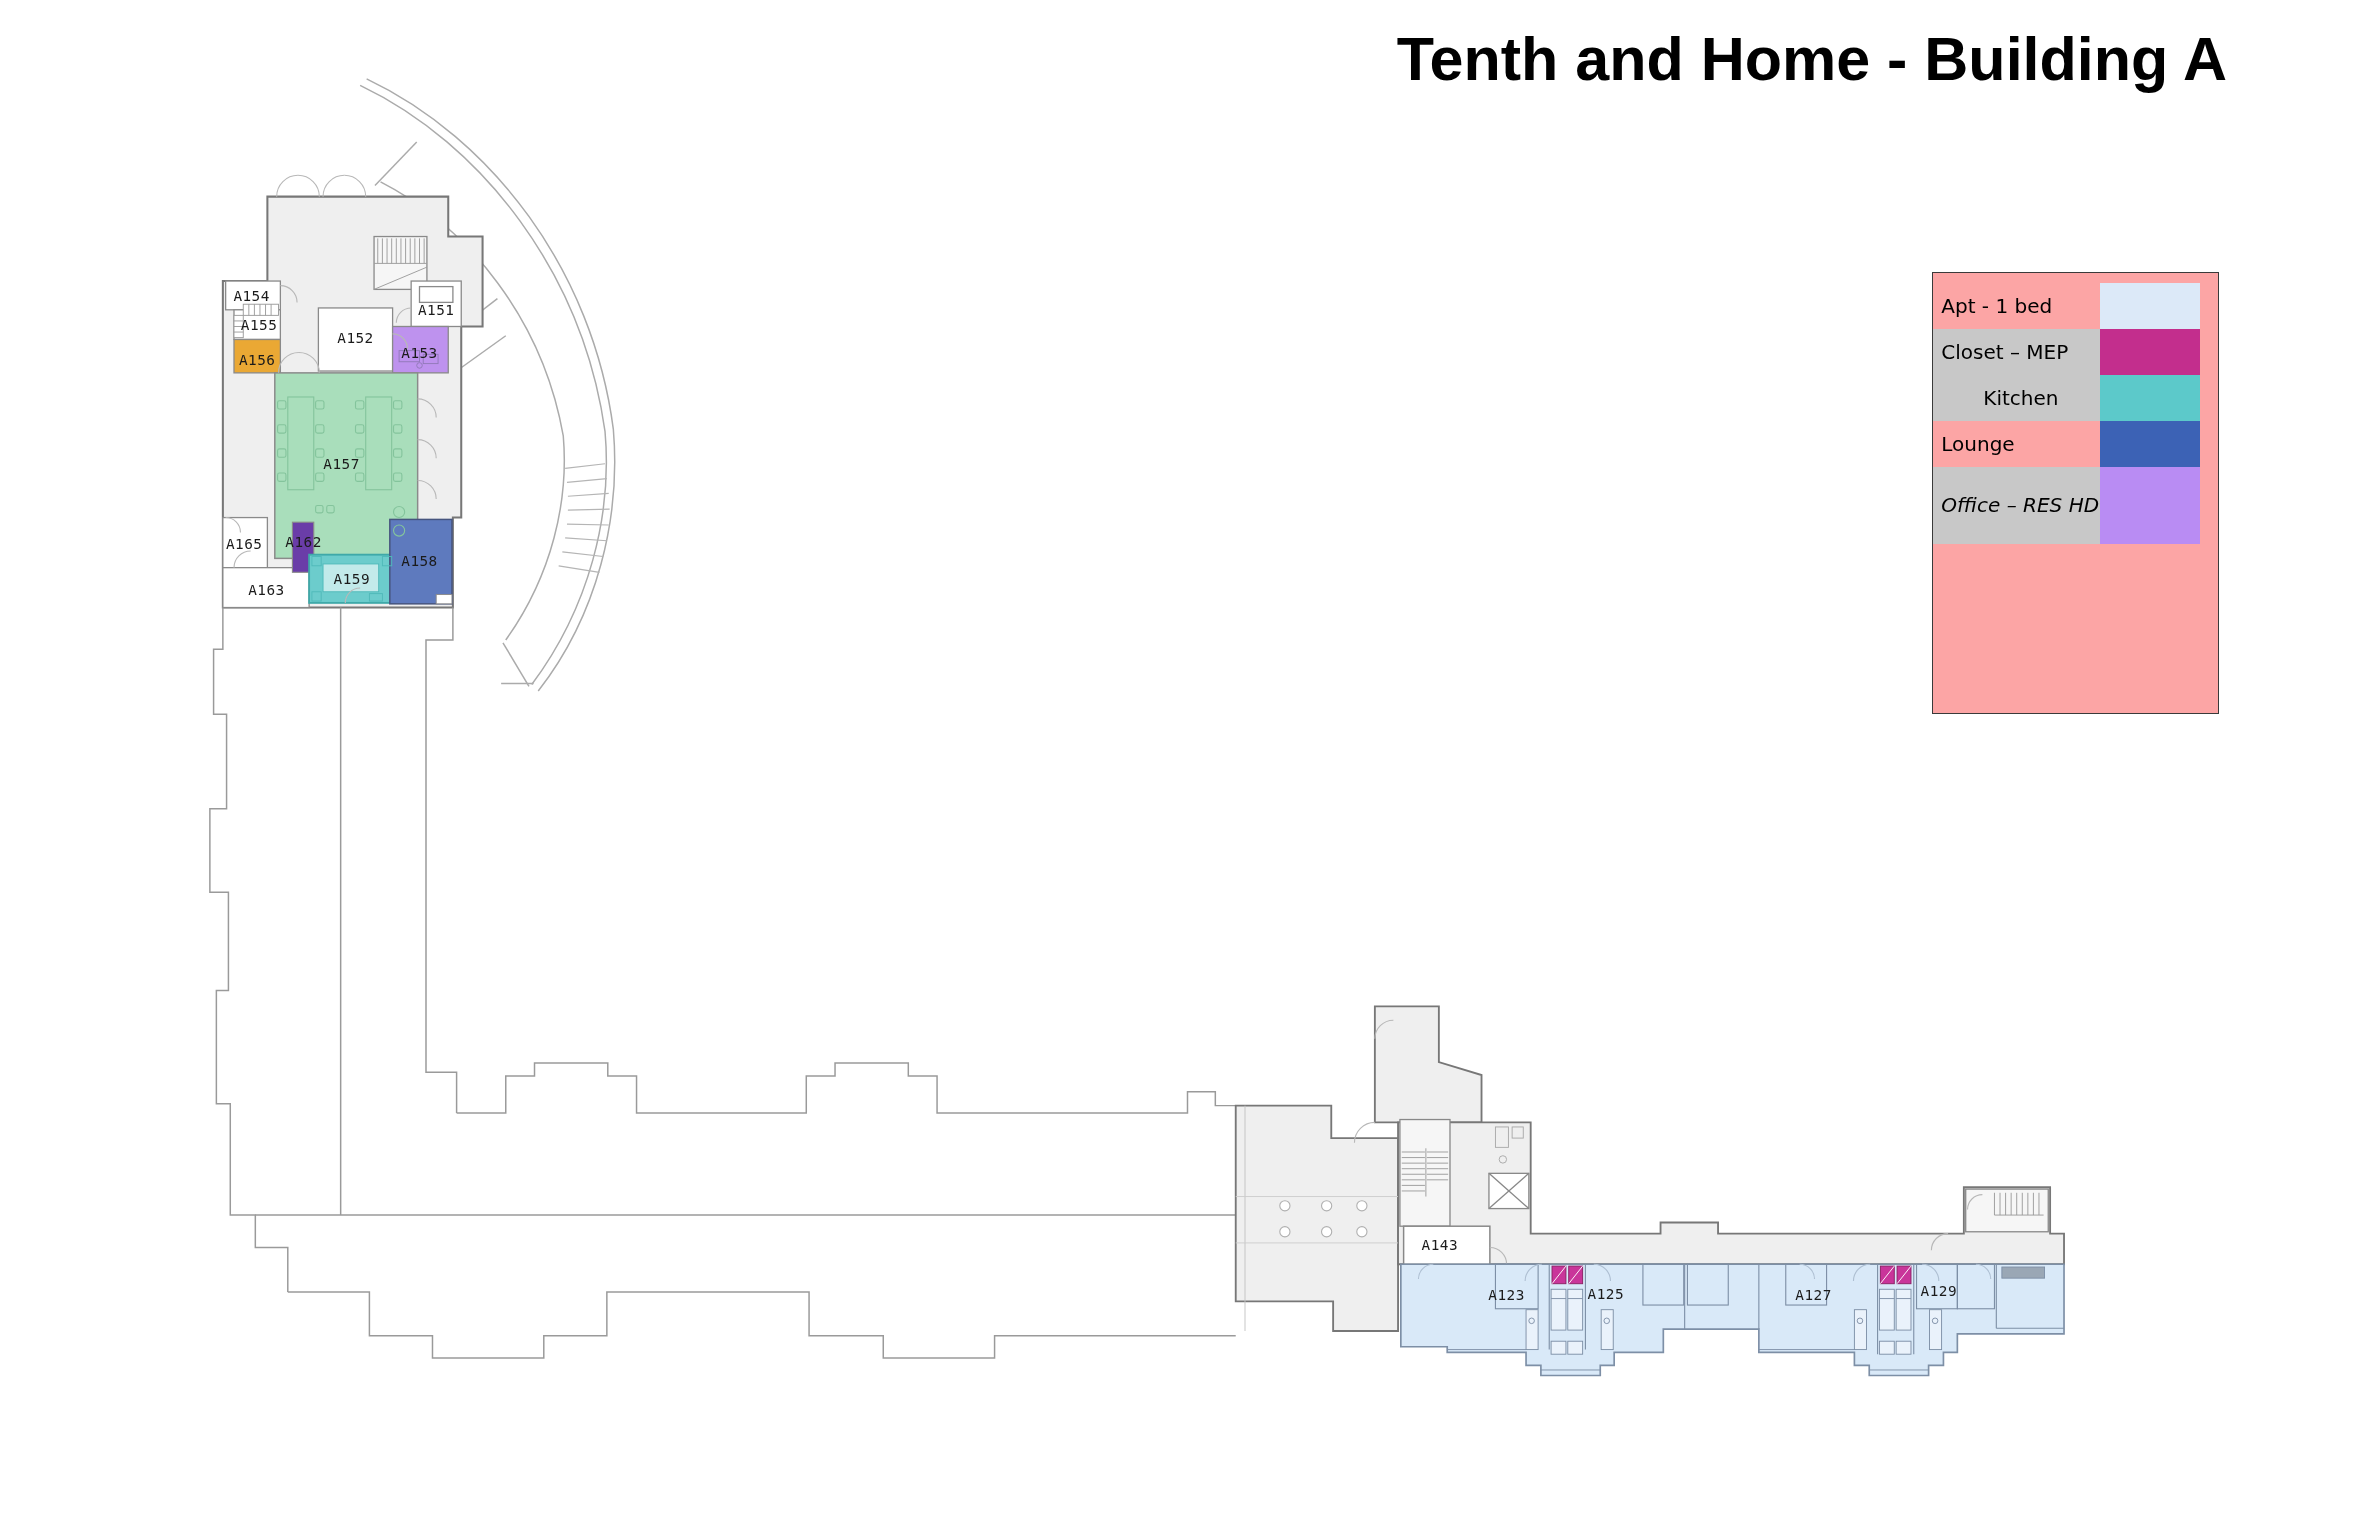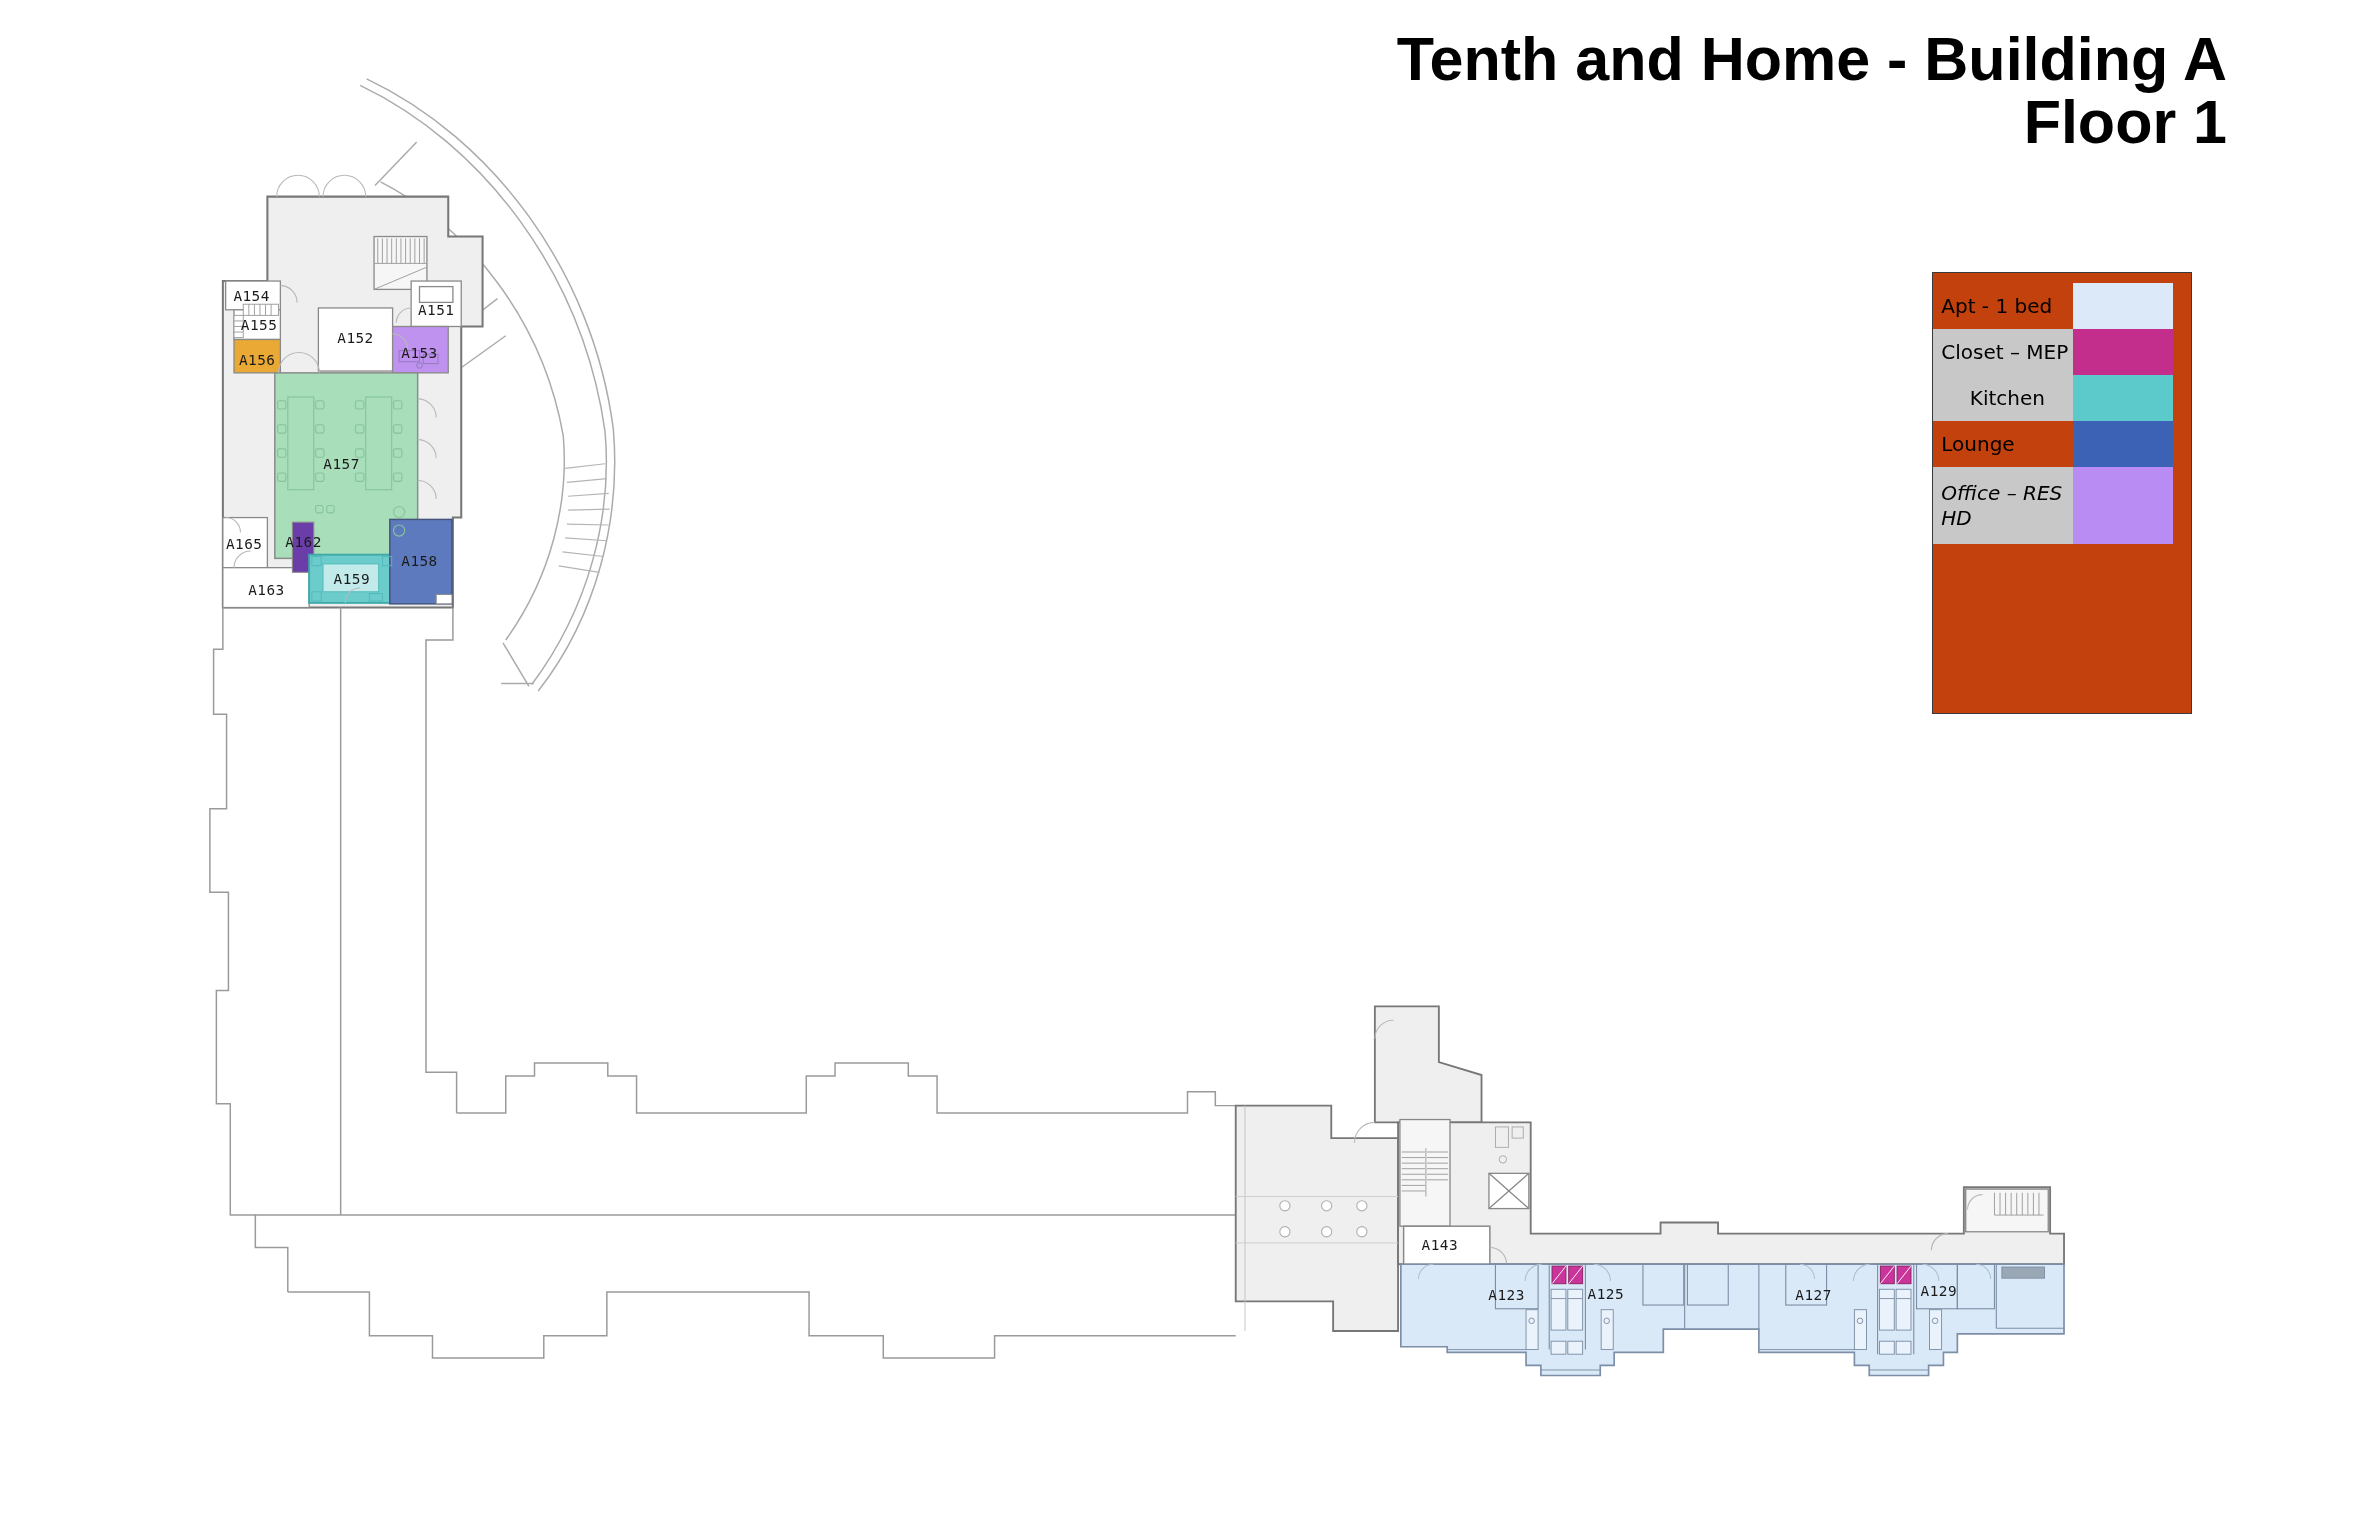--- a/index.html
+++ b/index.html
@@ -4,22 +4,22 @@
 <style>
   html,body{margin:0;padding:0;background:#ffffff;}
   .stage{position:relative;width:2375px;height:1536px;background:#fff;overflow:hidden;
          font-family:"DejaVu Sans", sans-serif;}
   .plan-svg{position:absolute;left:0;top:0;width:2375px;height:1536px;}
   
   .title-block{position:absolute;top:28px;right:148px;text-align:right;
                font-family:Liberation Sans, sans-serif;font-weight:bold;
                font-size:61px;line-height:63px;color:#000;letter-spacing:0px;white-space:nowrap;}
   
-  .legend{position:absolute;left:1932px;top:272px;width:260px;height:442px;
-          border:1.9px solid #3a3a3a;box-sizing:border-box;background:#c2410c;padding-top:10.2px;}
+  .legend{position:absolute;left:1932px;top:272px;width:287px;height:442px;
+          border:1.9px solid #3a3a3a;box-sizing:border-box;background:#fca5a5;padding-top:10.2px;}
   .lrow{display:flex;width:100%;}
   .lrow-main{flex:1;display:flex;align-items:center;}
   .llabel{flex:1;padding-left:8.3px;font-size:20px;line-height:1.25;color:#000;}
   .lswatch{width:100px;align-self:stretch;}
   .lgap{width:17.6px;}
   svg text.rlabel{font-family:"DejaVu Sans Mono", monospace;font-size:15.5px;fill:#1b1b1b;
                   text-anchor:middle;letter-spacing:0.5px;}
 </style>
 </head>
 <body>
@@ -342,21 +342,20 @@
 
       <text class="rlabel" x="1624" y="1402">A123</text>
       <text class="rlabel" x="1731" y="1400">A125</text>
       <text class="rlabel" x="1955" y="1402">A127</text>
       <text class="rlabel" x="2090" y="1397">A129</text>
     </g>
   </svg>
 
   <div class="title-block">
     <div>Tenth and Home - Building A</div>
-    <div>Floor 1</div>
   </div>
 
   <div class="legend">
     <div class="lrow" style="height:46px">
       <div class="lrow-main">
         <div class="llabel">
           <div>Apt - 1 bed</div>
             <div></div>
         </div>
         <div class="lswatch" style="background-color: rgb(220, 233, 248);"></div>

